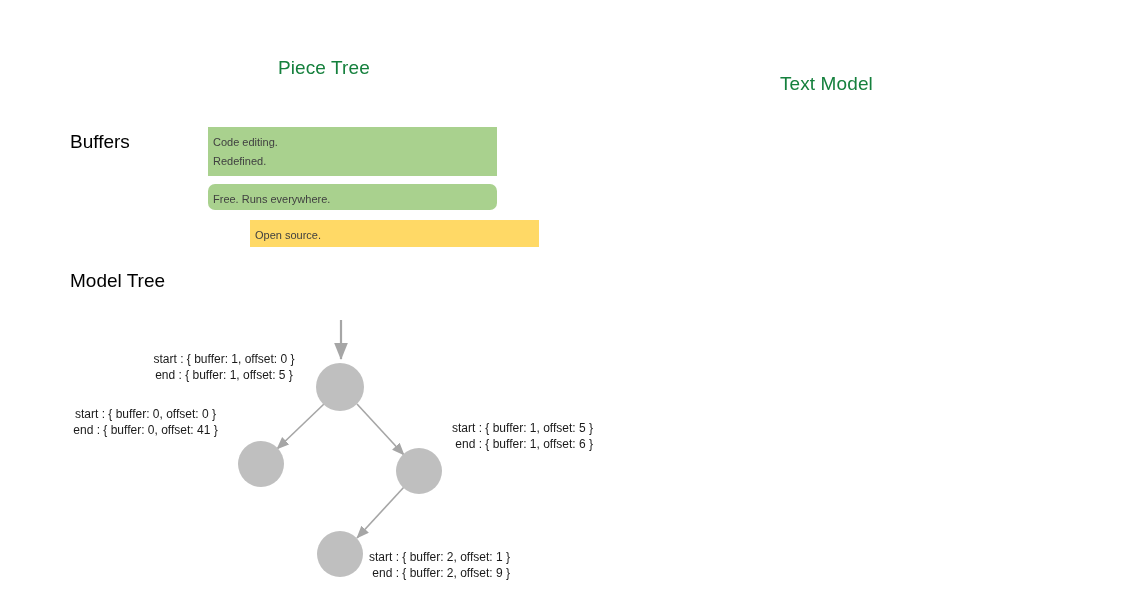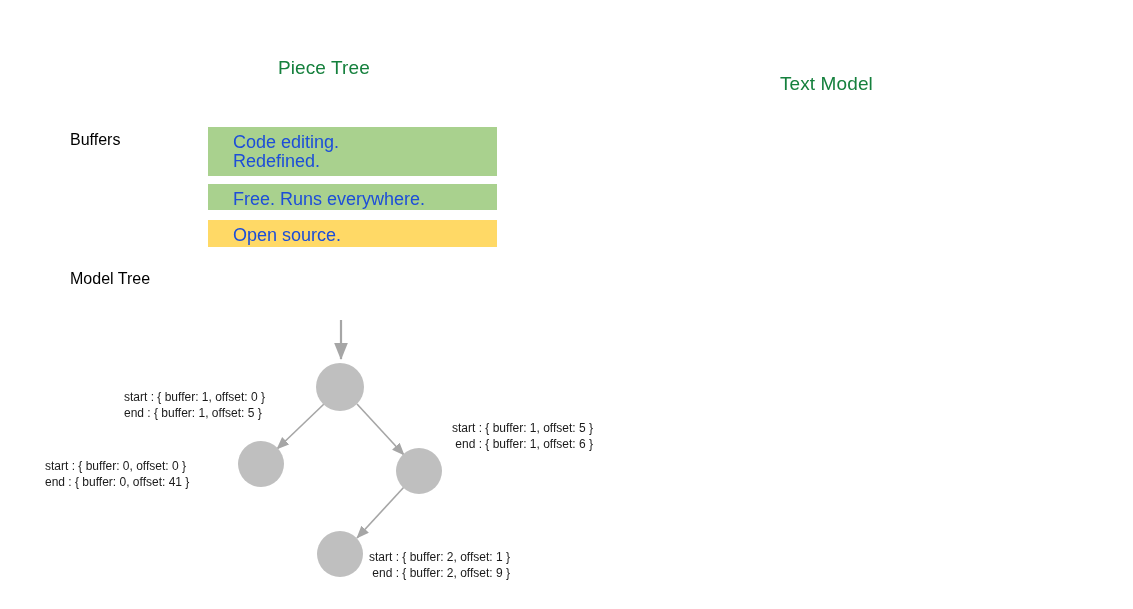--- a/index.html
+++ b/index.html
@@ -27,41 +27,41 @@
     white-space: nowrap;
     letter-spacing: 0.1px;
   }
   #header-piece-tree { left: 278px; top: 57px; }
   #header-text-model { left: 780px; top: 57px; margin-top: 16px; }
 
   
   .section-label {
     position: absolute;
     left: 70px;
-    font-size: 16px;
+    font-size: 19px;
     color: #000000;
     white-space: nowrap;
   }
   #label-buffers     { top: 131px; }
   #label-binary-tree { top: 270px; }
 
   
   .buffer-bar {
     position: absolute;
     left: 208px;
     width: 289px;
     box-sizing: border-box;
-    padding: 6px 9px 6px 25px;
-    color: #1d4ed8;
-    font-size: 18px;
+    padding: 6px 9px 6px 5px;
+    color: #404040;
+    font-size: 11px;
     line-height: 19px;
   }
   #buffer-bar-0 { top: 127px; height: 49px; background: #a9d18e; }
-  #buffer-bar-1 { top: 184px; height: 26px; background: #a9d18e; }
-  #buffer-bar-2 { top: 220px; height: 27px; background: #ffd966; }
+  #buffer-bar-1 { top: 184px; height: 26px; background: #a9d18e; border-radius: 7px; }
+  #buffer-bar-2 { top: 220px; height: 27px; background: #ffd966; margin-left: 42px; }
   .buffer-line { display: block; white-space: pre; }
 
   
   #binary-tree-svg {
     position: absolute;
     left: 0;
     top: 0;
     width: 1133px;
     height: 609px;
   }
@@ -69,24 +69,24 @@
   
   .node-label {
     position: absolute;
     font-size: 12px;
     line-height: 15.5px;
     color: #1a1a1a;
     white-space: nowrap;
     text-align: right;
   }
   .node-label .ln { display: block; }
-  .node-label.right-aligned { text-align: left; margin-top: 38px; }
+  .node-label.right-aligned { text-align: center; }
 
   #node-label-root       { left: 124px; top: 352px; width: 200px; }
-  #node-label-left       { left:  45px; top: 421px; width: 201px; }
+  #node-label-left       { left:  45px; top: 407px; width: 201px; }
   #node-label-right      { left: 452px; top: 421px; }
   #node-label-rightchild { left: 369px; top: 550px; }
 </style>
 </head>
 <body>
 
 <div id="canvas">
 
   <div class="col-header" id="header-piece-tree">Piece Tree</div>
   <div class="col-header" id="header-text-model">Text Model</div>

